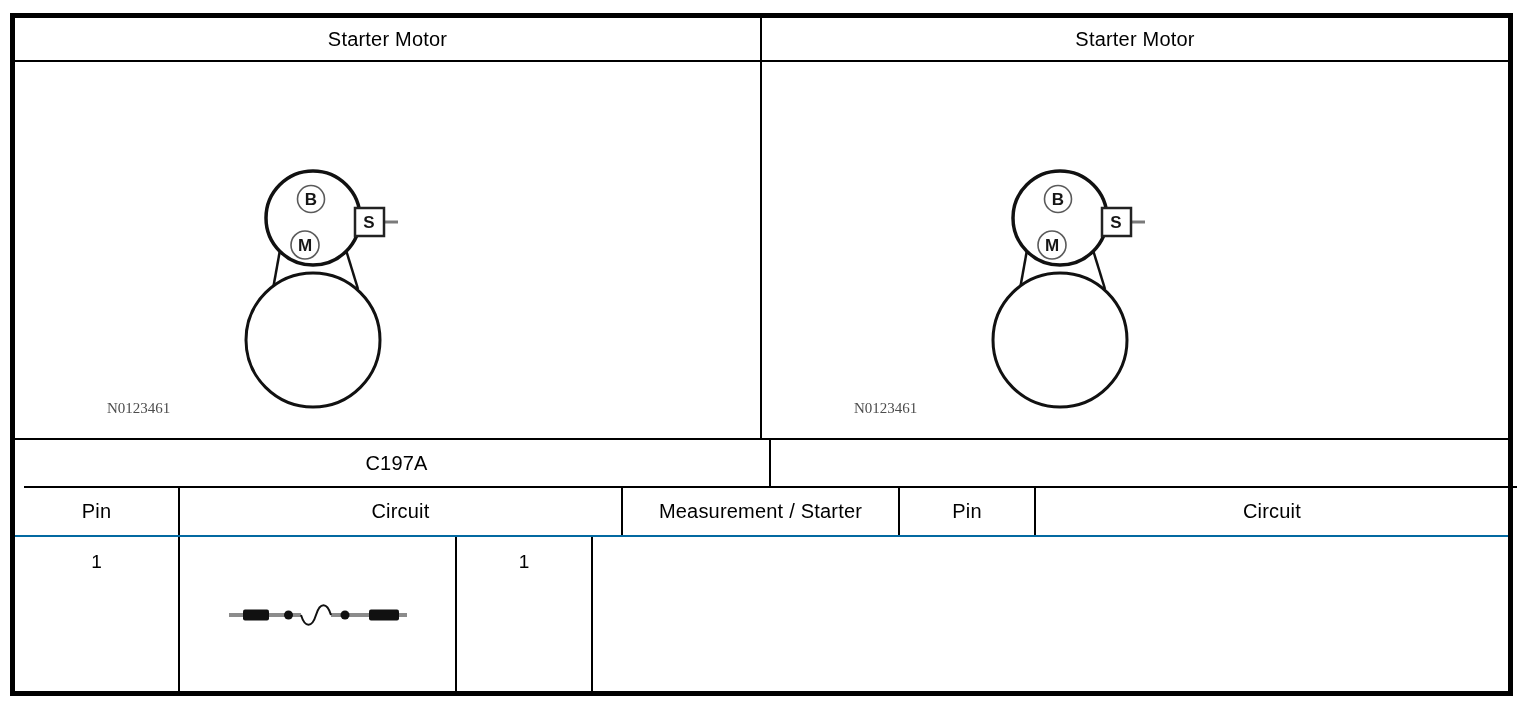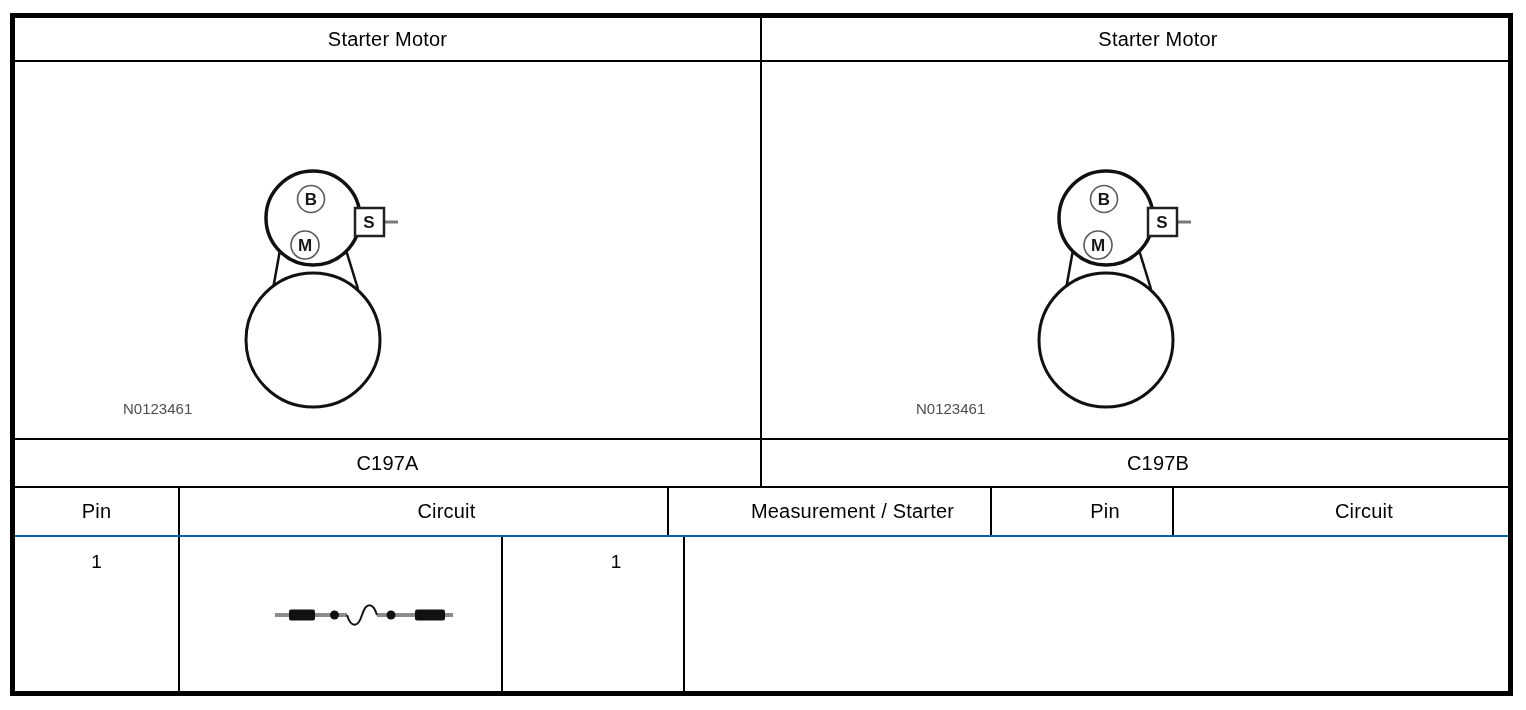--- a/index.html
+++ b/index.html
@@ -2,41 +2,41 @@
 <html><head>
 <meta charset="utf-8">
 <style>
   * { margin:0; padding:0; box-sizing:border-box; }
   html,body { width:1526px; height:710px; background:#ffffff; }
   body { font-family:"Liberation Sans", sans-serif; color:#000; position:relative; }
 
   .sheet { position:absolute; left:10px; top:13px; width:1503px; height:683px;
            border:5px solid #000; background:#fff; }
 
-  .row { display:flex; width:100%;gap:46px; }
+  .row { display:flex; width:100%; }
   .r1 { height:44px;  border-bottom:2px solid #000; }
   .r2 { height:378px; border-bottom:2px solid #000; }
-  .r3 { height:48px;  border-bottom:2px solid #000; }
+  .r3 { height:48px;  border-bottom:2px solid #000;margin-left:9px; }
   .r4 { height:49px;  border-bottom:2px solid #0369a1; }
   .r5 { height:155px; }
 
   .cell { height:100%; position:relative; }
   .vb   { border-right:2px solid #000; }
   .cc   { display:flex; align-items:center; justify-content:center; }
   .tc   { display:flex; justify-content:center; align-items:flex-start; padding-top:14px; }
 
   .wL { width:747px; } .wR { flex:1; }
   .c-pin1 { width:165px; } .c-cir1 { width:443px; } .c-meas { width:277px; }
   .c-pin2 { width:136px; } .c-cir2 { flex:1; }
 
   .t20 { font-size:20px; letter-spacing:0.2px; }
   .t19 { font-size:19px; }
 
   .diagram-svg { position:absolute; left:188px; top:104px; }
-  .figure-id   { position:absolute; left:108px; top:338px; font-size:15px; color:#4d4d4d; }
+  .figure-id   { position:absolute; left:92px; top:338px; font-size:15px; color:#4d4d4d;font-family:Liberation Serif, serif; }
 
   .meas-cell { display:flex; justify-content:center; align-items:flex-start; padding-top:60px; }
 
   .term-letter { font-family:"Liberation Sans", sans-serif; font-size:17px; font-weight:bold; fill:#161616; }
 </style>
 </head>
 <body>
 
 <div class="sheet">
 
@@ -77,21 +77,20 @@
         <text class="term-letter" x="108" y="39" text-anchor="middle">B</text>
         <text class="term-letter" x="102" y="85" text-anchor="middle">M</text>
         <text class="term-letter" x="166" y="62" text-anchor="middle">S</text>
       </svg>
       <div class="figure-id">N0123461</div>
     </div>
   </div>
 
   <div class="row r3">
     <div class="cell cc vb wL t20">C197A</div>
-    <div class="cell cc wR t20">C197B</div>
   </div>
 
   <div class="row r4">
     <div class="cell cc vb c-pin1 t20">Pin</div>
     <div class="cell cc vb c-cir1 t20">Circuit</div>
     <div class="cell cc vb c-meas t20">Measurement / Starter</div>
     <div class="cell cc vb c-pin2 t20">Pin</div>
     <div class="cell cc c-cir2 t20">Circuit</div>
   </div>
 

